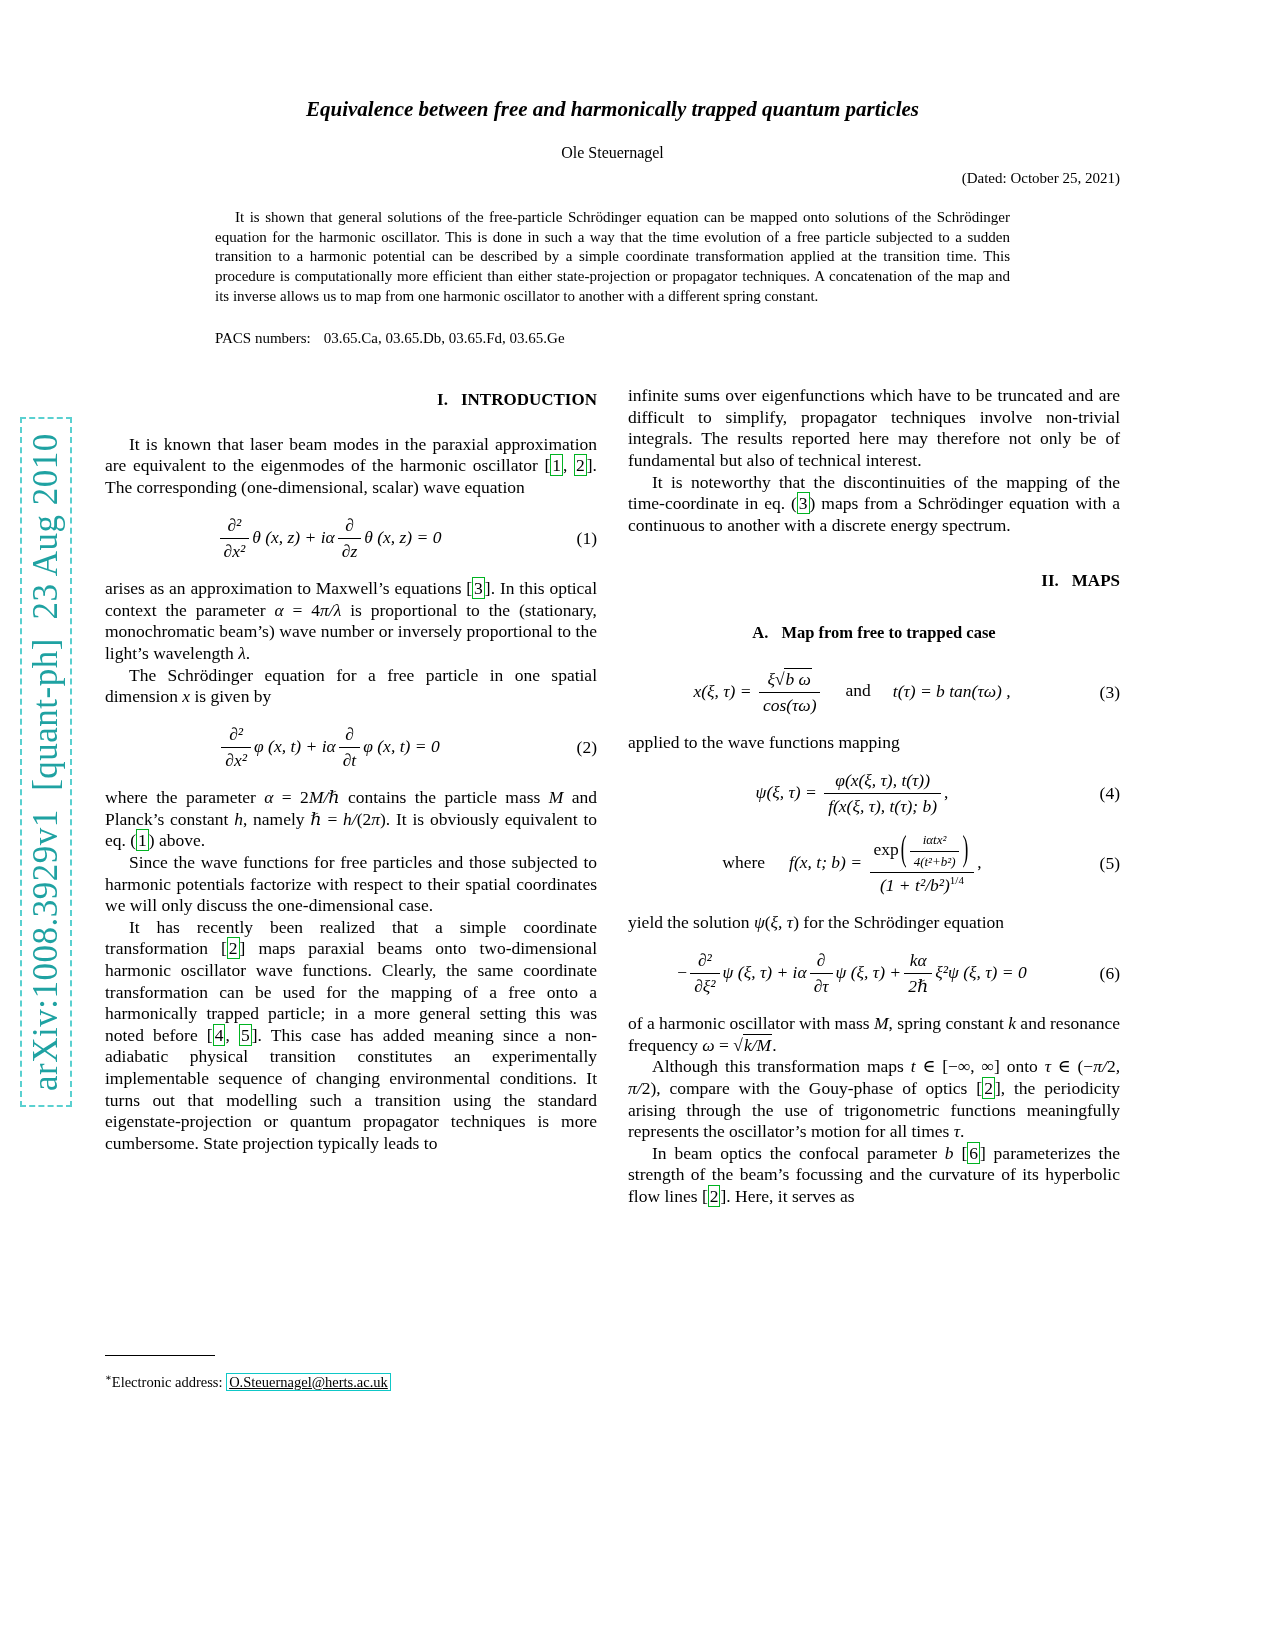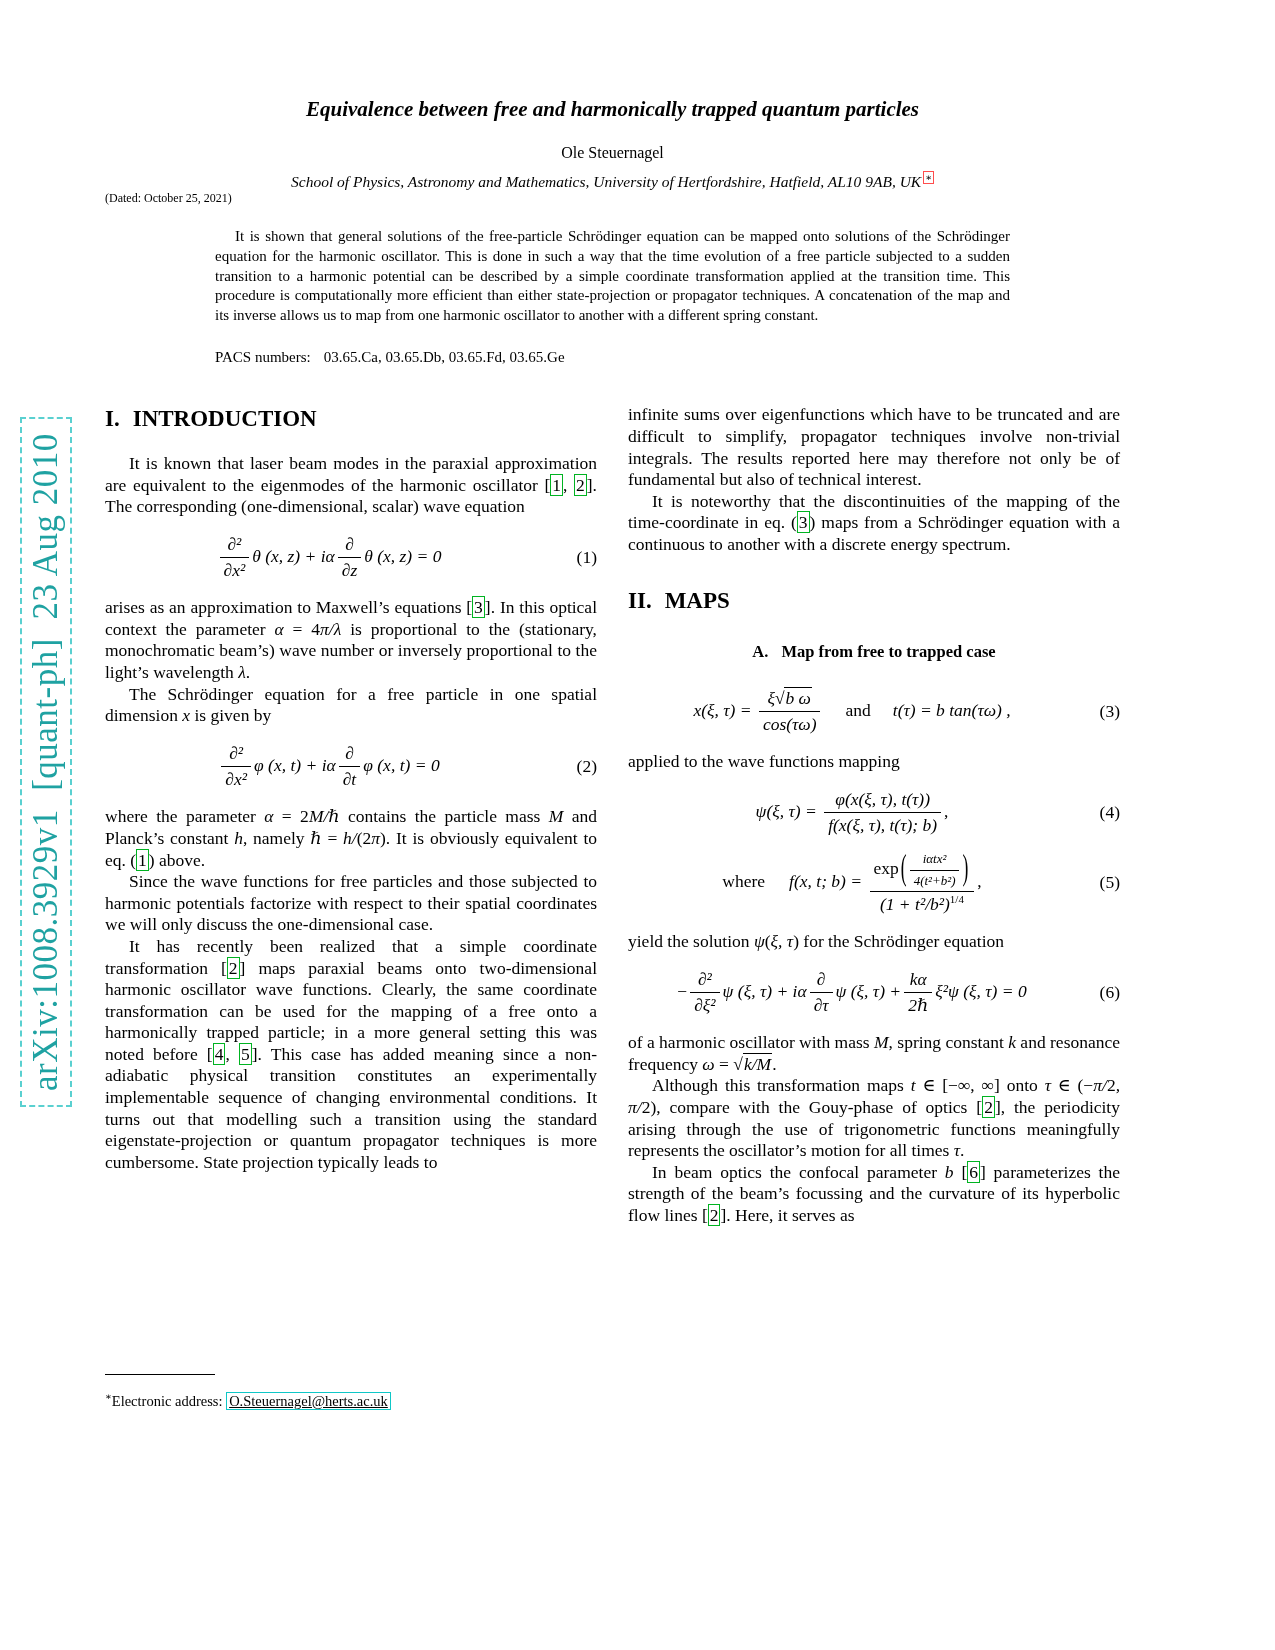--- a/index.html
+++ b/index.html
@@ -8,31 +8,31 @@
     position:relative; width:1275px; height:1650px; background:#ffffff;
     font-family:"Liberation Serif","DejaVu Serif",serif; color:#000;
     overflow:hidden; margin:0 auto;
   }
   .content { position:absolute; left:105px; top:96px; width:1015px; }
 
   .title { font-size:21px; font-weight:bold; text-align:center; line-height:1.3;font-style:italic; }
   .author { text-align:center; font-size:16px; margin-top:21px; }
   .affiliation { text-align:center; font-style:italic; font-size:15.5px; margin-top:10px; }
   .affil-star { font-style:normal; font-size:10px; vertical-align:super; border:1.5px solid #ff4d4d; padding:0 1px; margin-left:2px; }
-  .dateline { text-align:left; font-size:12px; margin-top:0; }
+  .dateline { text-align:right; font-size:15px; margin-top:8px; }
 
   .abstract { margin:21px 110px 0 110px; font-size:15px; line-height:19.6px; text-align:justify; text-indent:20px; }
   .pacs { margin:24px 110px 0 110px; font-size:15px; }
   .pacs-label { margin-right:13px; }
 
   .columns { display:flex; gap:31px; margin-top:38px; }
   .col { width:492px; font-size:17.5px; line-height:21.6px; text-align:justify; }
   .col-left { display:flex; flex-direction:column; height:1008px; }
 
-  h2.section { font-size:23px; font-weight:bold; text-align:left; margin:4px 0 23px 0; }
+  h2.section { font-size:17px; font-weight:bold; text-align:right; margin:4px 0 23px 0; }
   h3.subsection { font-size:16.5px; font-weight:bold; text-align:center; margin:30px 0 26px 0; }
   h2.section .sec-num, h3.subsection .sec-num { margin-right:13px; }
   h2.mt { margin-top:34px; }
 
   p { margin:0; }
   p.indent { text-indent:24px; }
 
   .math { font-style:italic; }
   .cite, .eqref { border:1.5px solid #00b321; padding:0 1px; line-height:1; }
   .extlink { border:1.5px solid #0fc7c7; padding:0 2px;text-decoration:underline; }
@@ -77,23 +77,20 @@
   <div class="arxiv-stamp">
     <span>arXiv:1008.3929v1&nbsp; [quant-ph]&nbsp; 23 Aug 2010</span>
   </div>
 
   <div class="content">
 
     <h1 class="title">Equivalence between free and harmonically trapped quantum particles</h1>
 
     <div class="author">Ole Steuernagel</div>
 
-    <div class="affiliation">
-      <span>School of Physics, Astronomy and Mathematics, University of Hertfordshire, Hatfield, AL10 9AB, UK</span><span class="affil-star">∗</span>
-    </div>
 
     <div class="dateline">(Dated: October 25, 2021)</div>
 
     <div class="abstract">It is shown that general solutions of the free-particle Schrödinger equation can be mapped onto solutions of the Schrödinger equation for the harmonic oscillator. This is done in such a way that the time evolution of a free particle subjected to a sudden transition to a harmonic potential can be described by a simple coordinate transformation applied at the transition time. This procedure is computationally more efficient than either state-projection or propagator techniques. A concatenation of the map and its inverse allows us to map from one harmonic oscillator to another with a different spring constant.</div>
 
     <div class="pacs">
       <span class="pacs-label">PACS numbers:</span><span>03.65.Ca, 03.65.Db, 03.65.Fd, 03.65.Ge</span>
     </div>
 
     <div class="columns">

